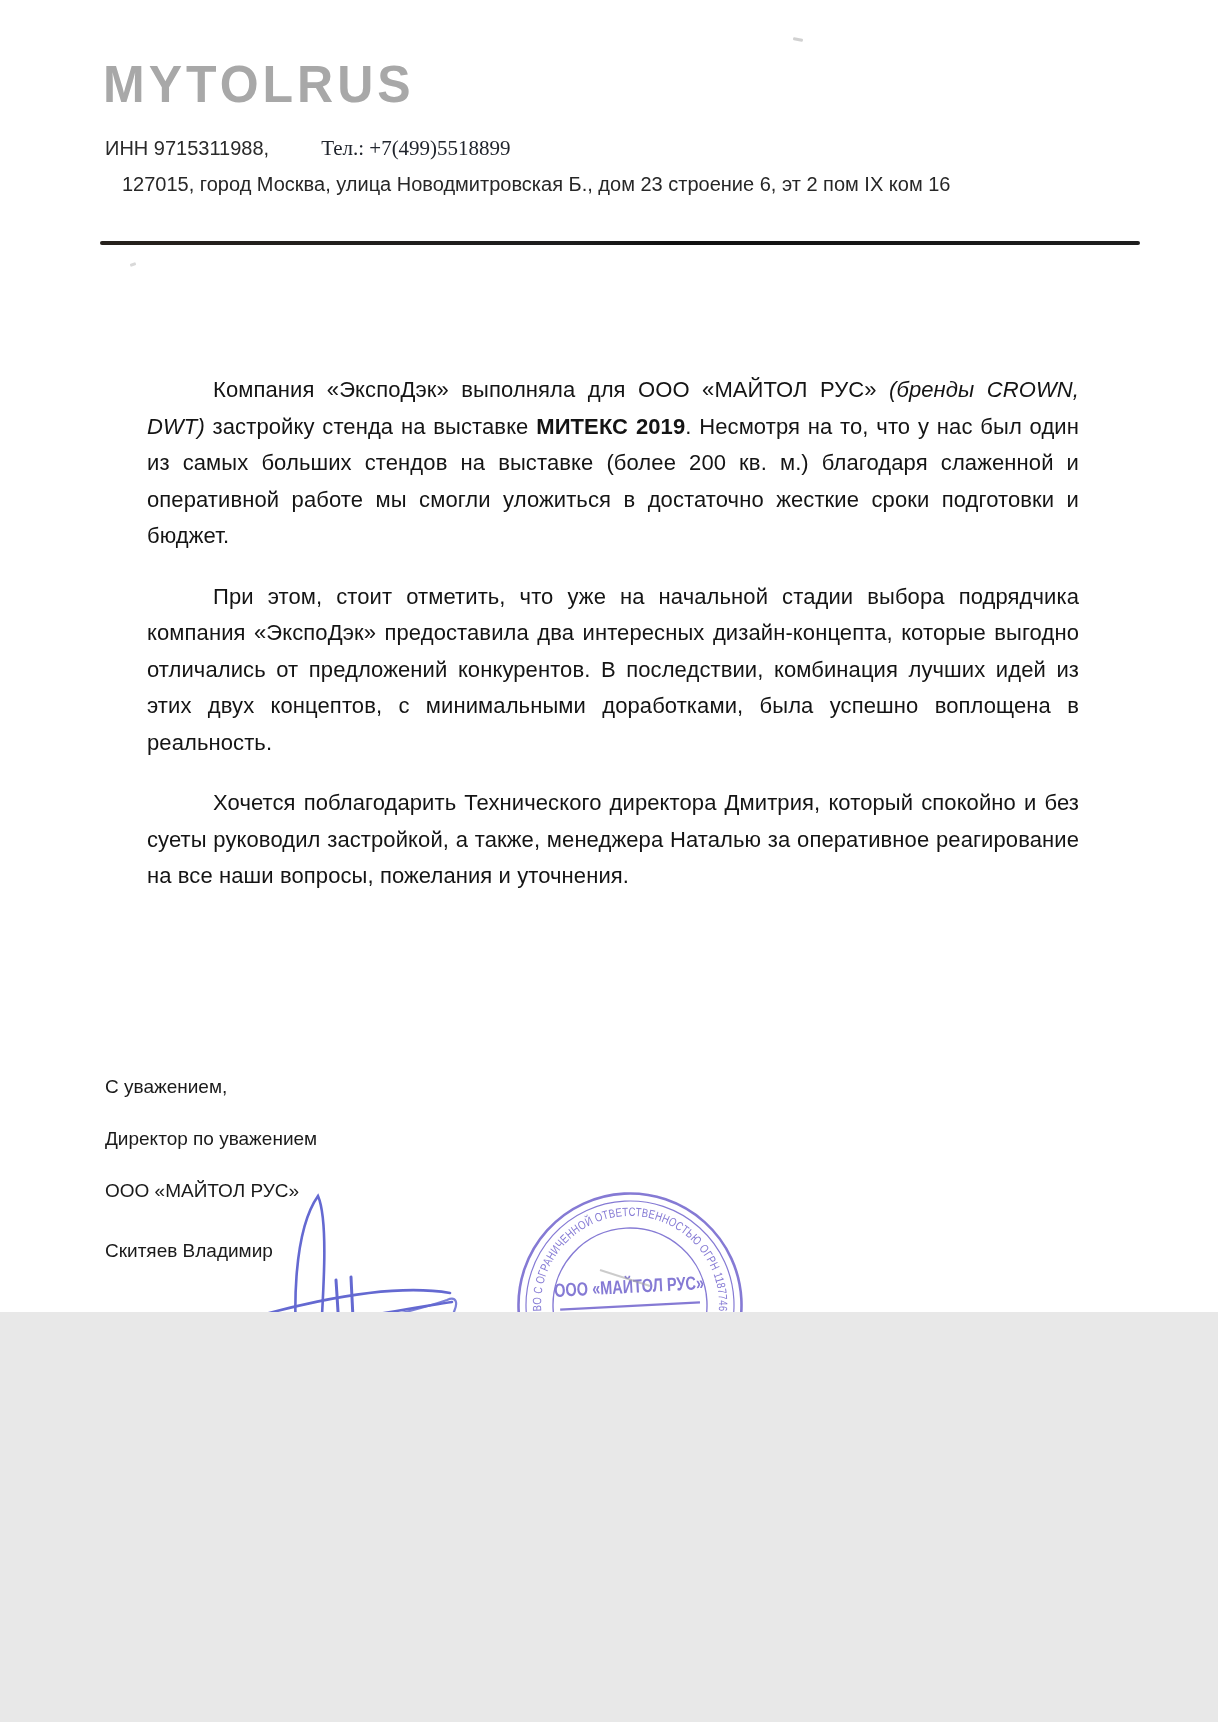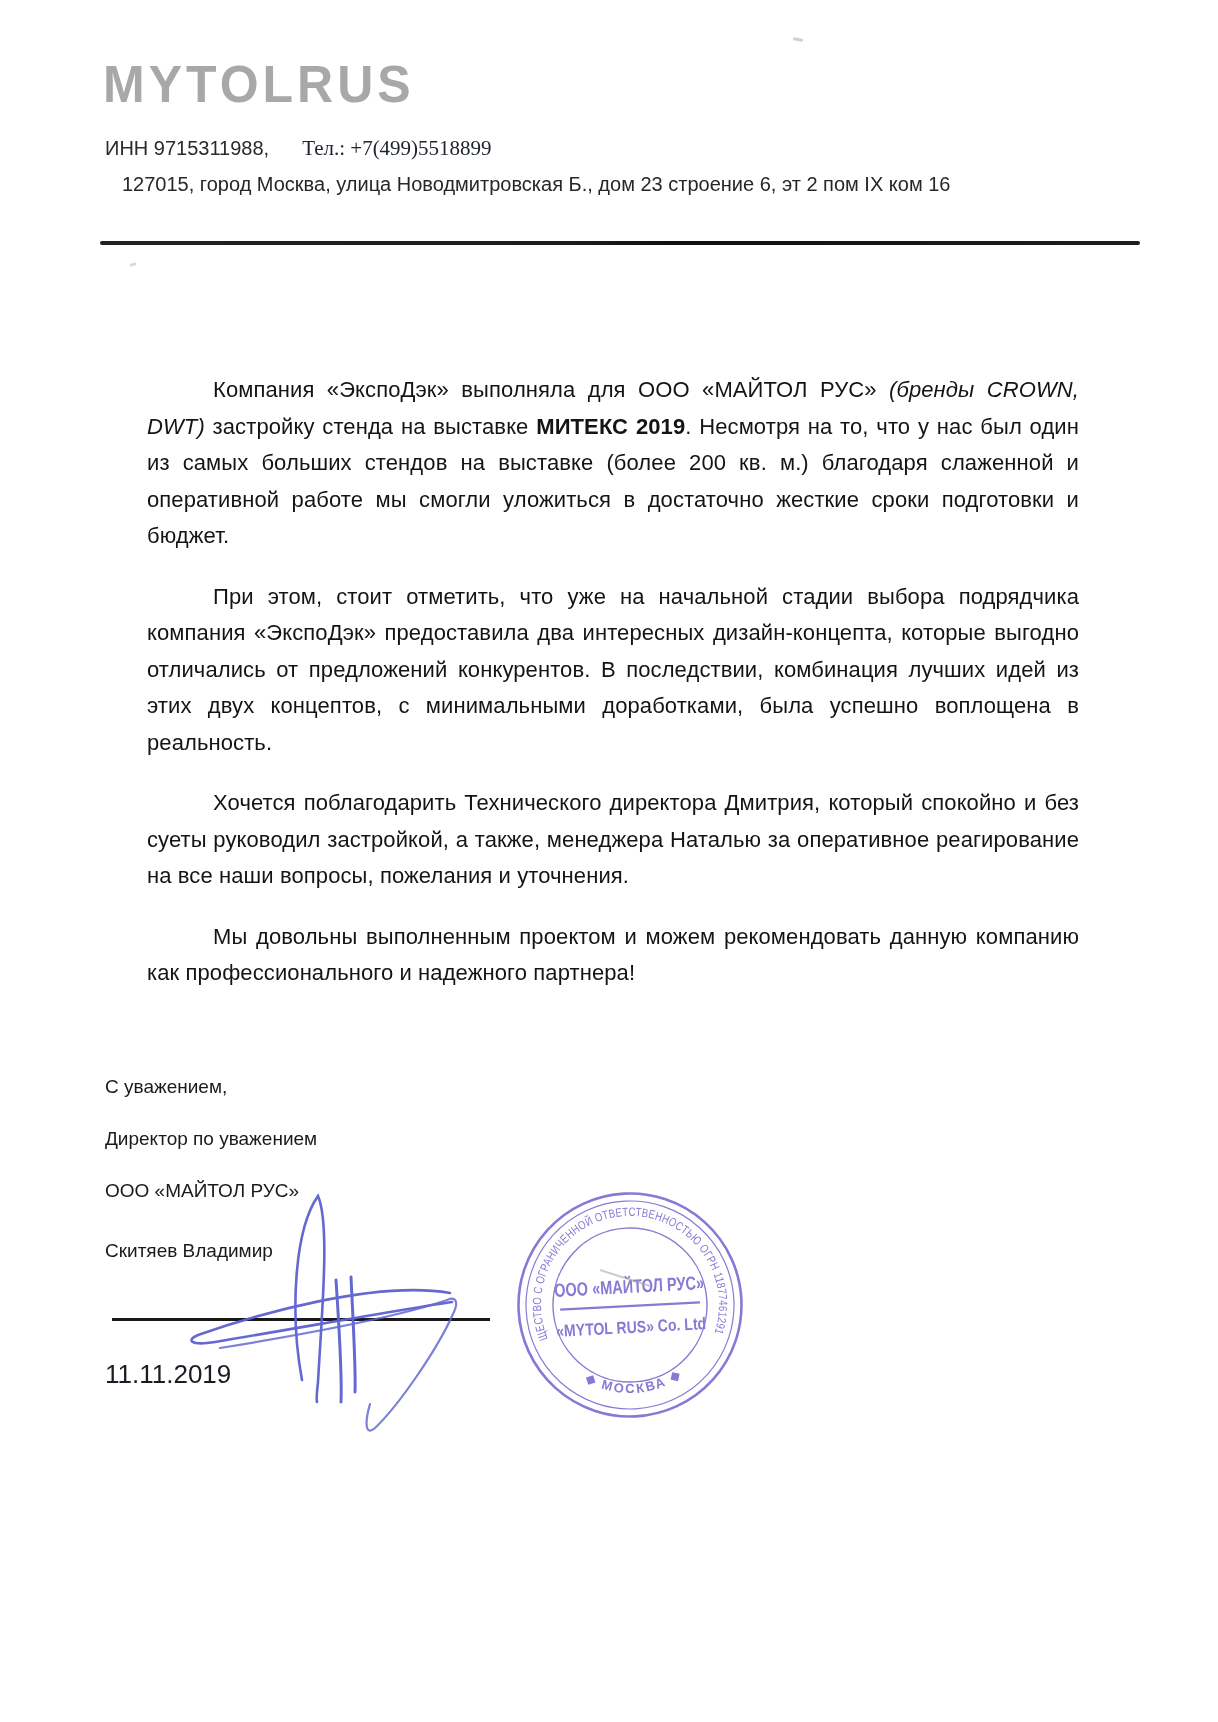--- a/index.html
+++ b/index.html
@@ -1,20 +1,20 @@
 <!DOCTYPE html>
 <html><head>
 <meta charset="utf-8">
 <style>
   * { margin: 0; padding: 0; box-sizing: border-box; }
   html, body { background: #e8e8e8; }
   .page {
     position: relative;
     width: 1218px;
-    height: 1722px;
+    height: 1312px;
     background: #ffffff;
     font-family: "Liberation Sans", sans-serif;
     color: #161616;
     overflow: hidden;
   }
   
   .logo {
     position: absolute;
     left: 103px; top: 56px;
     font-size: 50px;
@@ -25,21 +25,21 @@
     font-family: "Liberation Sans", sans-serif;
   }
   .contact-line {
     position: absolute;
     left: 105px; top: 136px;
     font-size: 20px;
     color: #2a2a2a;
     white-space: nowrap;
   }
   .contact-line .phone {
-    margin-left: 33px;
+    margin-left: 52px;
     font-family: "Liberation Serif", serif;
     font-size: 21px;
     color: #20242c;
   }
   .address {
     position: absolute;
     left: 105px; top: 173px;
     font-size: 20px;
     color: #272727;
     white-space: nowrap;
@@ -108,21 +108,20 @@
   <div class="address">127015, город Москва, улица Новодмитровская Б., дом 23 строение 6, эт 2 пом IX ком 16</div>
   <div class="header-rule"></div>
 
   <div class="speck speck-1"></div>
   <div class="speck speck-2"></div>
 
   <main class="body-text">
       <p><span>Компания «ЭкспоДэк» выполняла для ООО «МАЙТОЛ РУС» </span><span style="font-style: italic;">(бренды CROWN, DWT)</span><span> застройку стенда на выставке </span><span style="font-weight: 700;">МИТЕКС 2019</span><span>.  Несмотря на то, что у нас был один из самых больших стендов на выставке (более 200 кв. м.) благодаря слаженной и оперативной работе мы смогли уложиться в достаточно жесткие сроки подготовки и бюджет.</span></p>
       <p><span>При этом, стоит отметить, что уже на начальной стадии выбора подрядчика компания «ЭкспоДэк» предоставила два интересных дизайн-концепта, которые выгодно отличались от предложений конкурентов. В последствии, комбинация лучших идей из этих двух концептов, с минимальными доработками, была успешно воплощена в реальность.</span></p>
       <p><span>Хочется поблагодарить Технического директора Дмитрия, который спокойно и без суеты руководил застройкой, а также, менеджера Наталью за оперативное реагирование на все наши вопросы, пожелания и уточнения.</span></p>
-      <p><span>Мы довольны выполненным проектом и можем рекомендовать данную компанию как профессионального и надежного партнера!</span></p>
     </main>
 
   <div class="closing-line" style="top:1076px">С уважением,</div>
   <div class="closing-line" style="top:1128px">Директор по уважением</div>
   <div class="closing-line" style="top:1180px">ООО «МАЙТОЛ РУС»</div>
   <div class="closing-line" style="top:1240px">Скитяев Владимир</div>
 
   <div class="sig-line"></div>
   <div class="date">11.11.2019</div>
 

